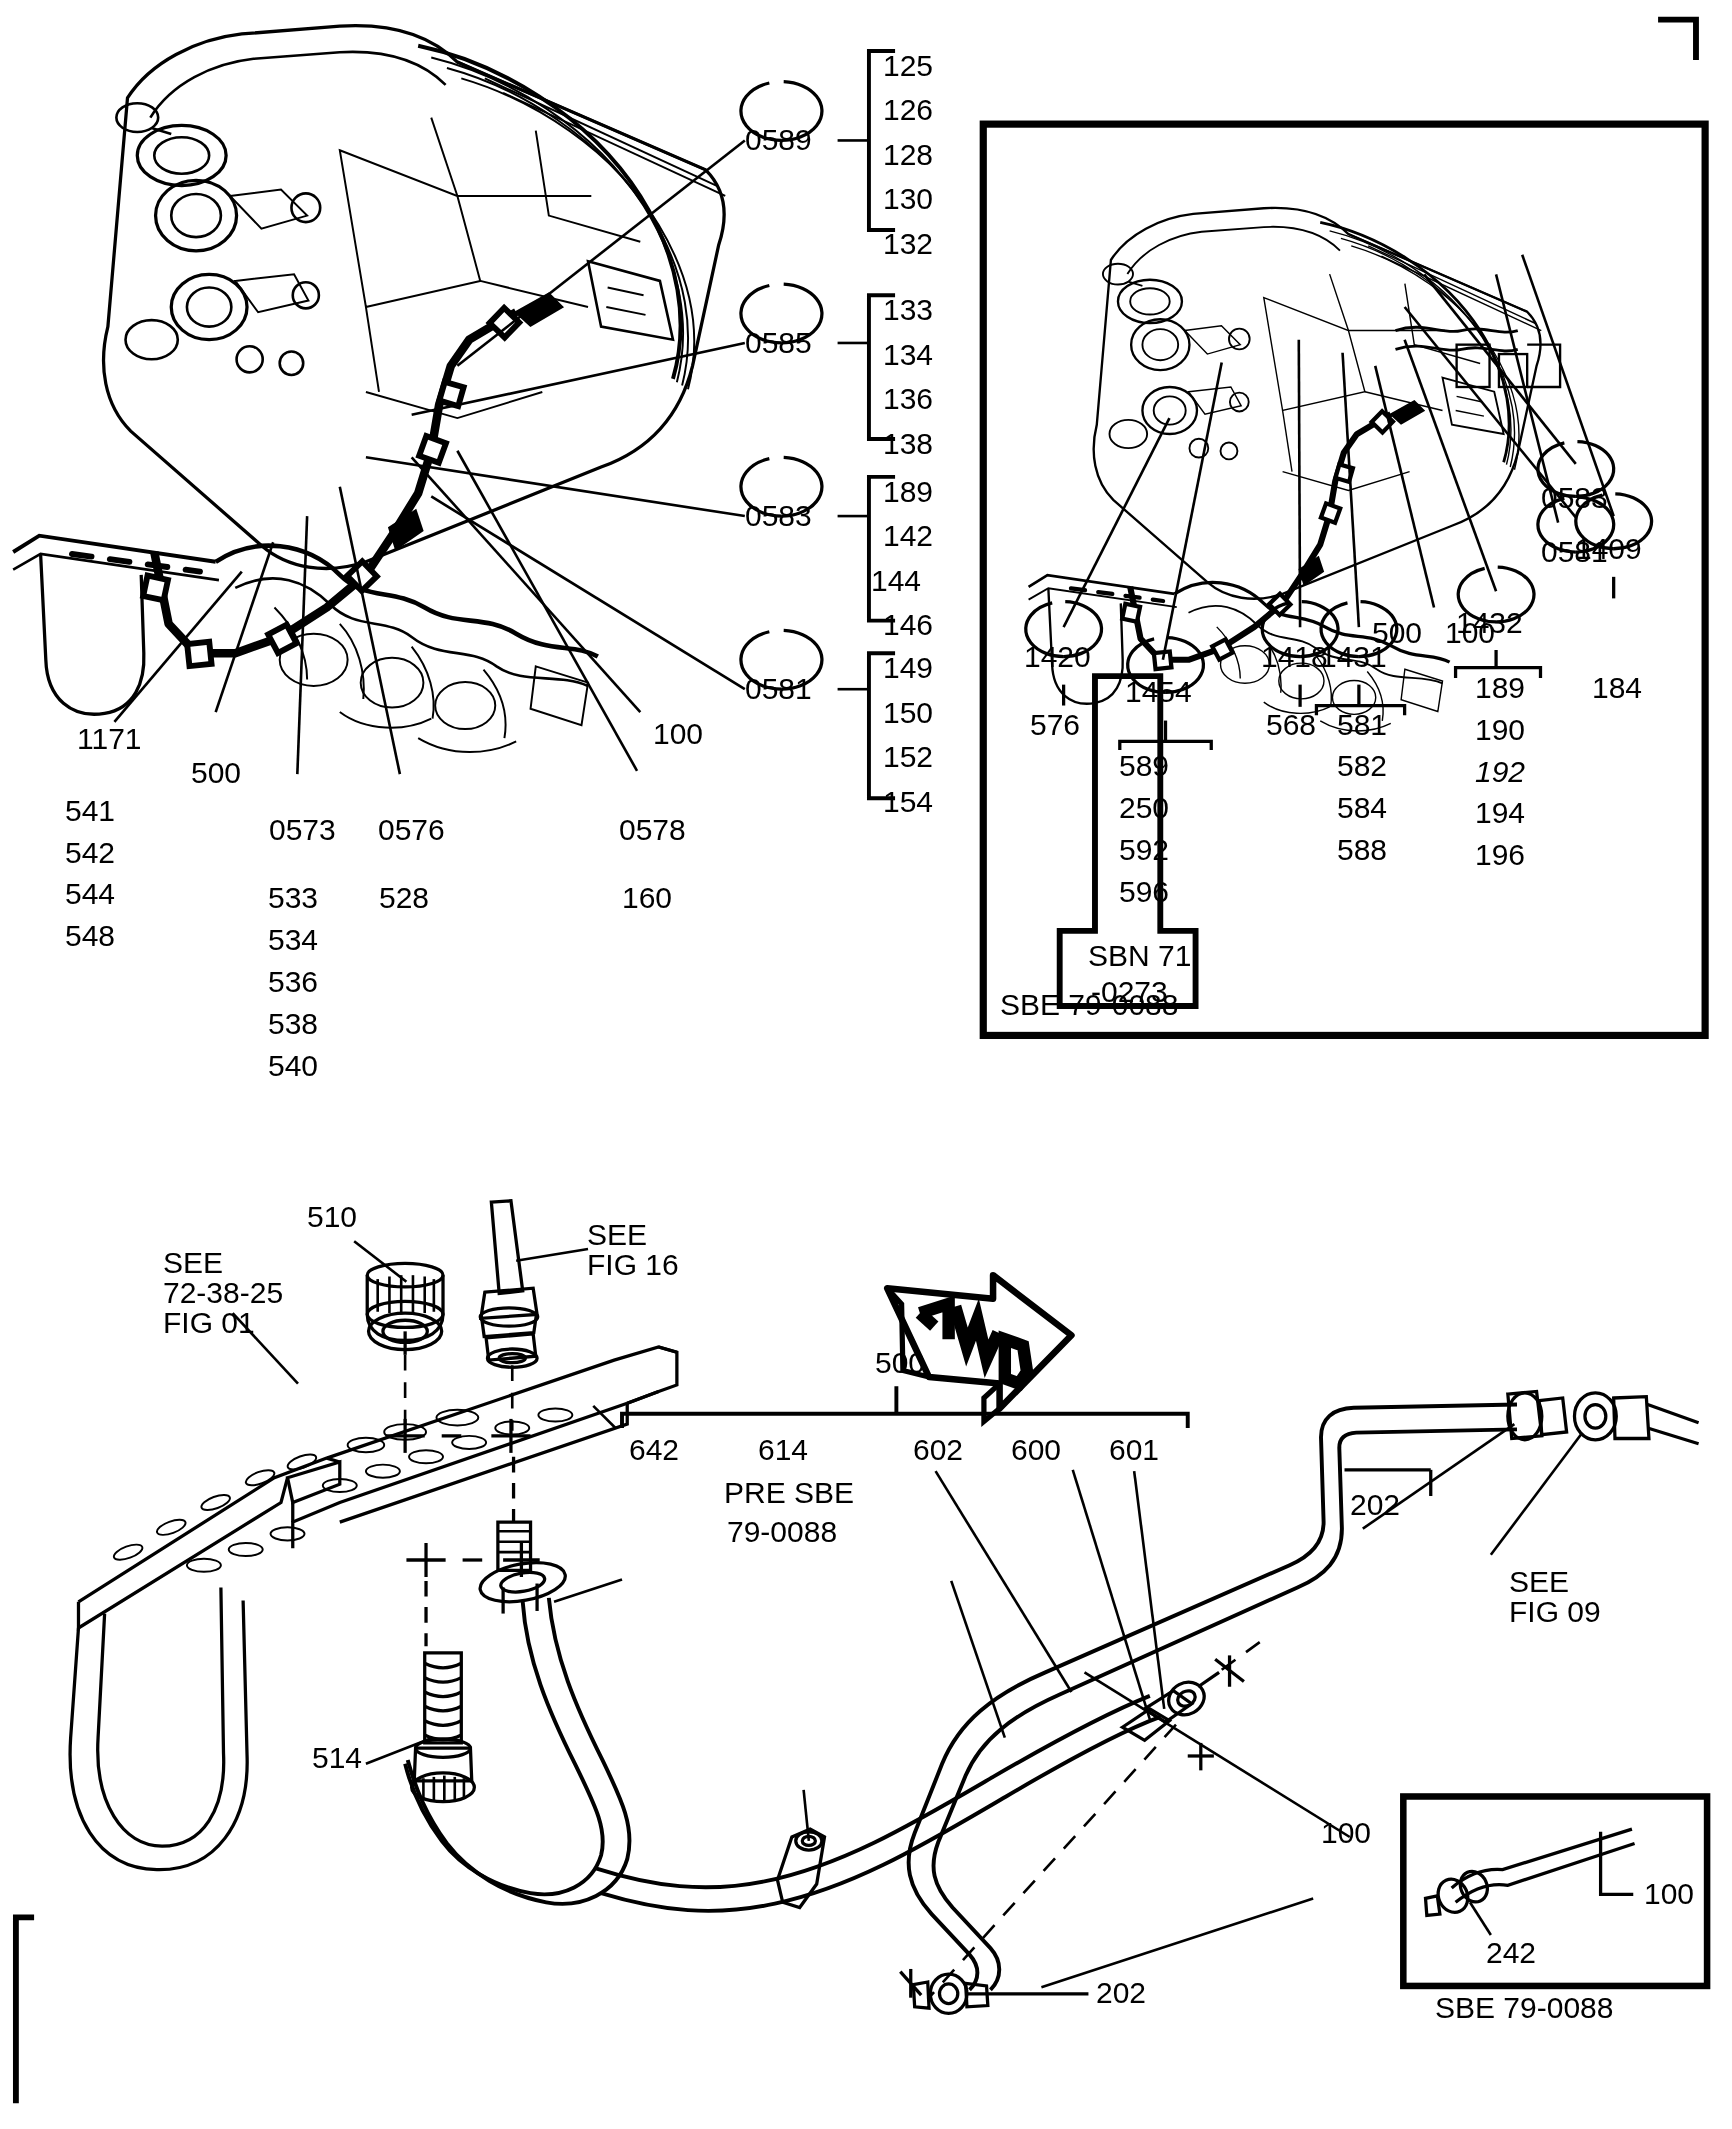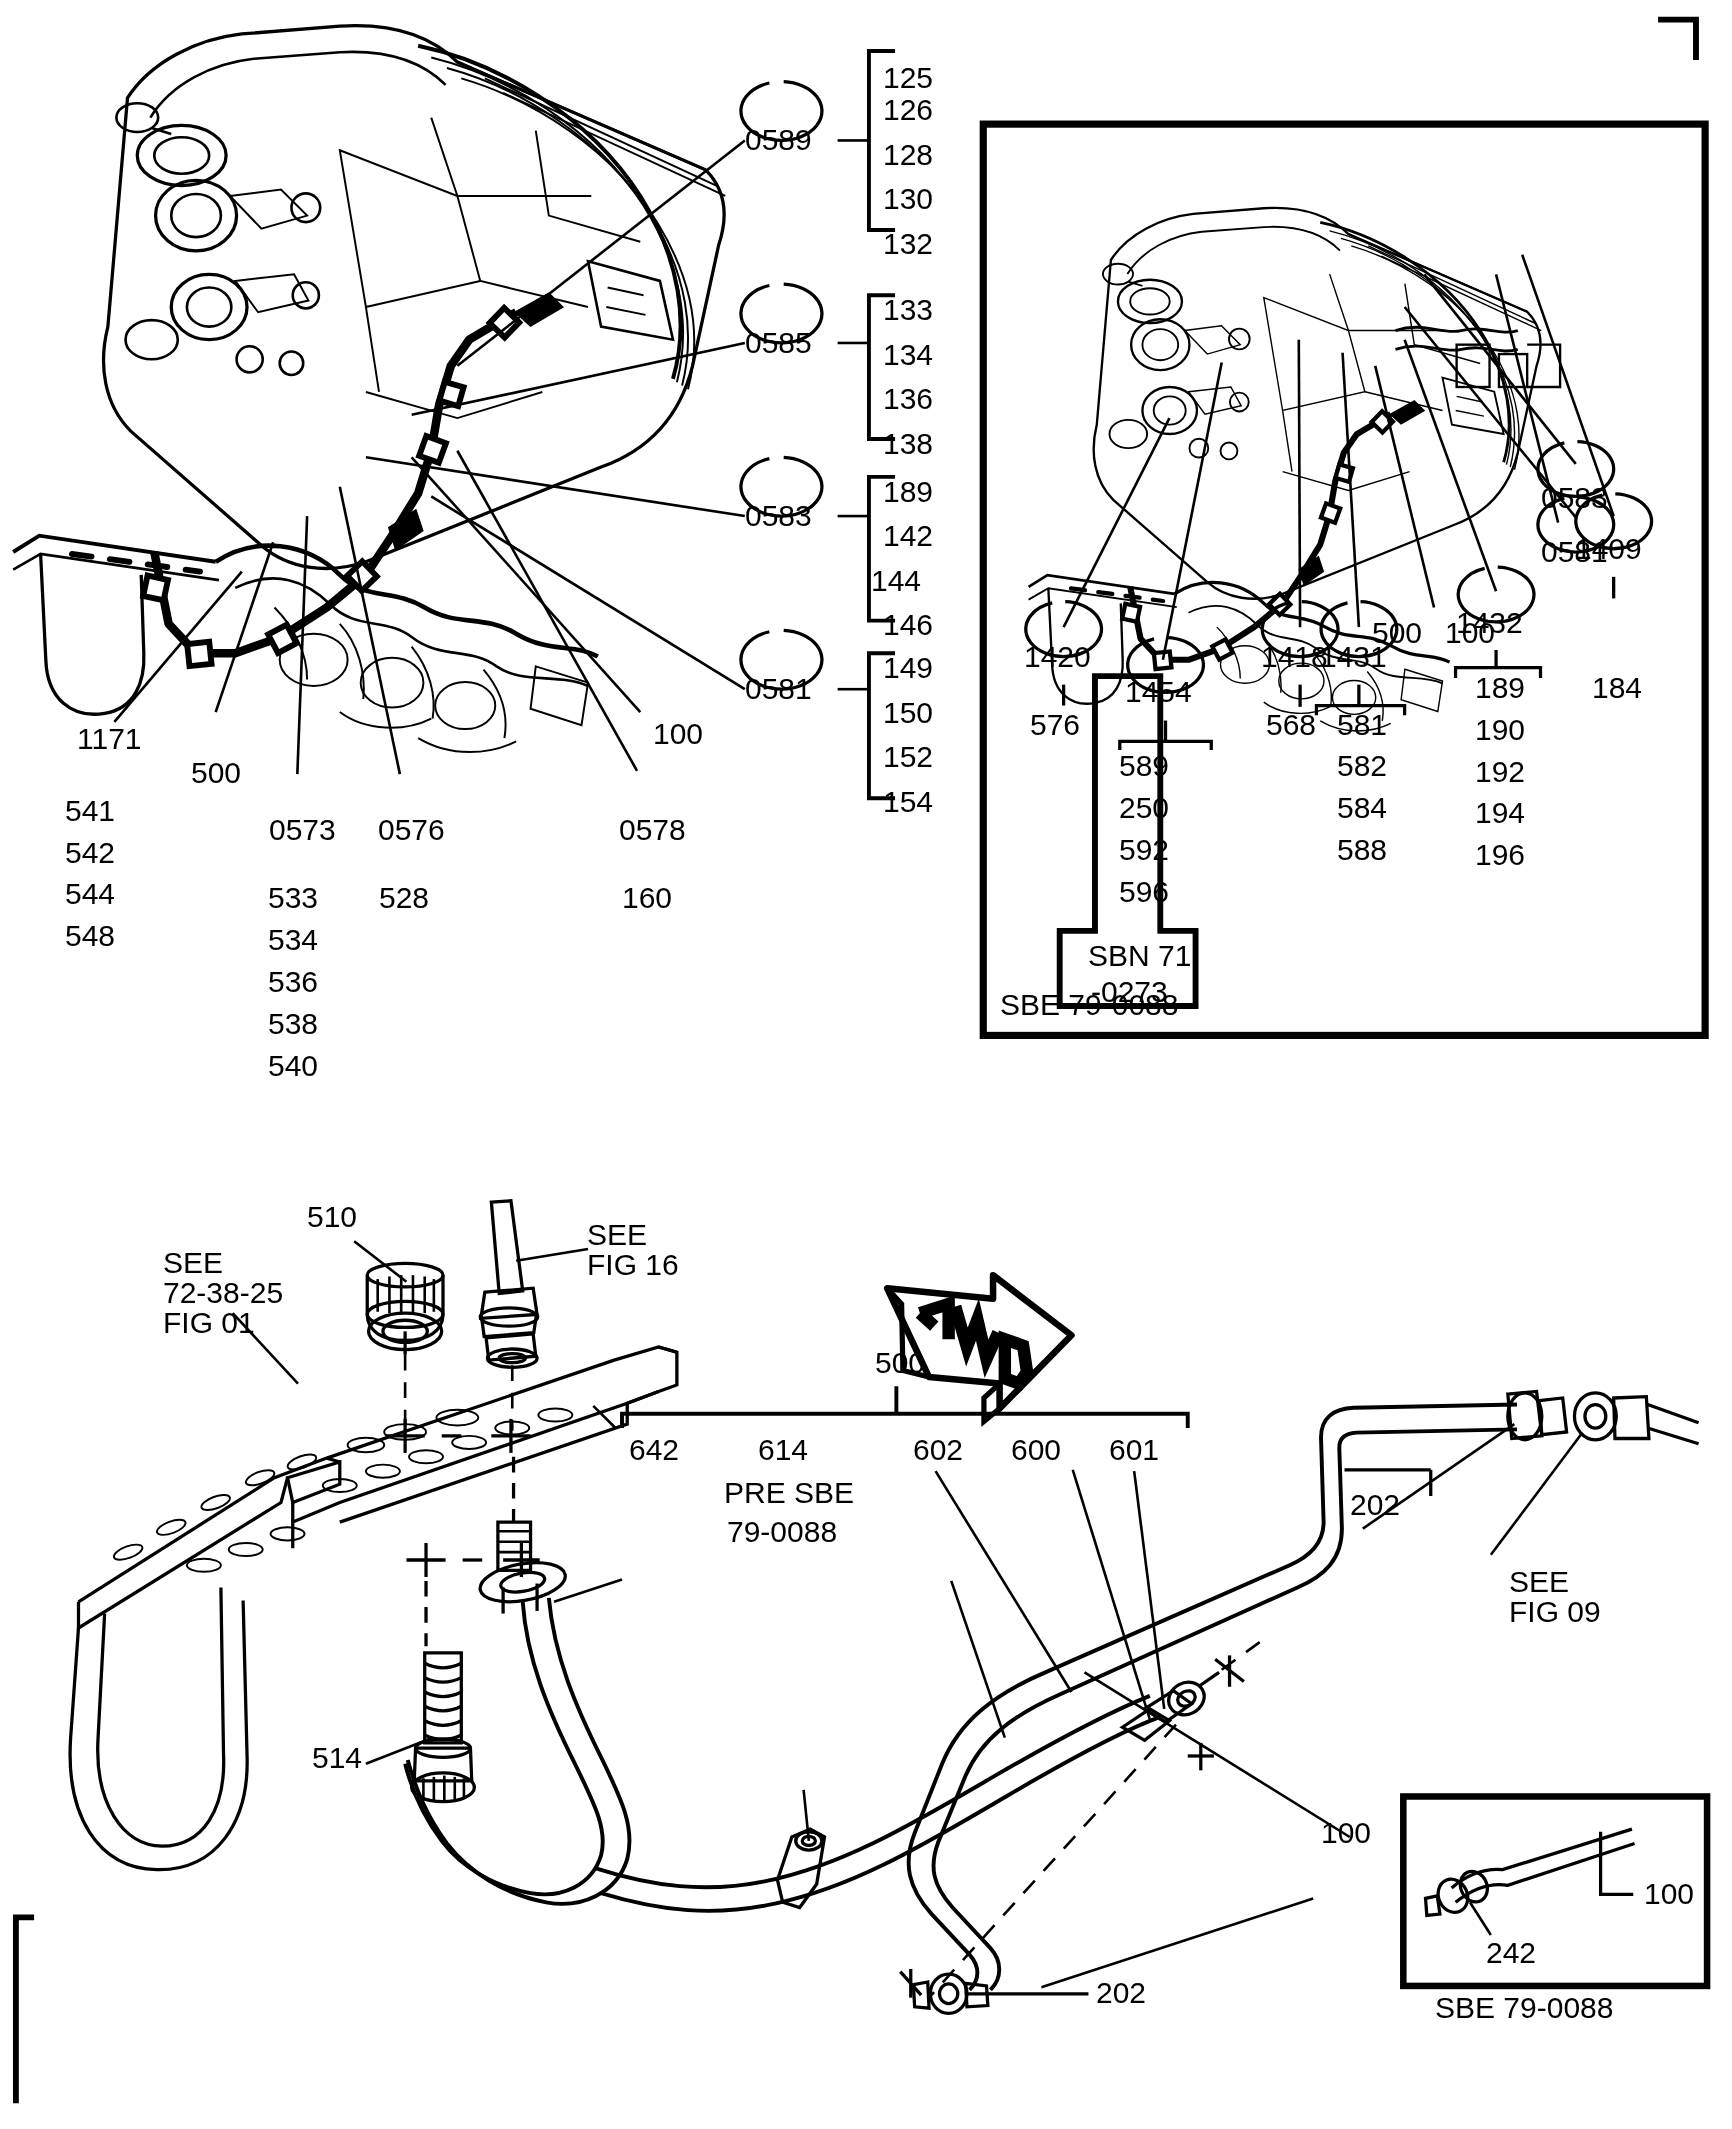--- a/index.html
+++ b/index.html
@@ -473,21 +473,21 @@
     <line x1="2282" y1="2962" x2="2250" y2="2912"></line>
     <path d="M2450,2804 L2450,2900 L2500,2900" stroke-width="5"></path>
   </g>
 </svg>
 
 <div class="lbl n" style="left:745px;top:125px;">0589</div>
 <div class="lbl n" style="left:745px;top:328px;">0585</div>
 <div class="lbl n" style="left:745px;top:501px;">0583</div>
 <div class="lbl n" style="left:745px;top:674px;">0581</div>
 
-<div class="lbl n" style="left:883px;top:63px;">125</div>
+<div class="lbl n" style="left:883px;top:51px;">125</div>
 <div class="lbl n" style="left:883px;top:95px;">126</div>
 <div class="lbl n" style="left:883px;top:140px;">128</div>
 <div class="lbl n" style="left:883px;top:184px;">130</div>
 <div class="lbl n" style="left:883px;top:229px;">132</div>
 
 <div class="lbl n" style="left:883px;top:295px;">133</div>
 <div class="lbl n" style="left:883px;top:340px;">134</div>
 <div class="lbl n" style="left:883px;top:384px;">136</div>
 <div class="lbl n" style="left:883px;top:429px;">138</div>
 
@@ -539,21 +539,21 @@
 
 <div class="lbl n" style="left:1320px;top:642px;">1431</div>
 <div class="lbl n" style="left:1337px;top:710px;">581</div>
 <div class="lbl n" style="left:1337px;top:751px;">582</div>
 <div class="lbl n" style="left:1337px;top:793px;">584</div>
 <div class="lbl n" style="left:1337px;top:835px;">588</div>
 
 <div class="lbl n" style="left:1456px;top:608px;">1432</div>
 <div class="lbl n" style="left:1475px;top:673px;">189</div>
 <div class="lbl n" style="left:1475px;top:715px;">190</div>
-<div class="lbl n" style="left:1475px;top:757px;">192</div>
+<div class="lbl n" style="left:1475px;top:757px;font-style:italic;">192</div>
 <div class="lbl n" style="left:1475px;top:798px;">194</div>
 <div class="lbl n" style="left:1475px;top:840px;">196</div>
 
 <div class="lbl n" style="left:1575px;top:534px;">1409</div>
 <div class="lbl n" style="left:1592px;top:673px;">184</div>
 
 <div class="lbl n" style="left:1372px;top:618px;">500</div>
 <div class="lbl n" style="left:1445px;top:618px;">100</div>
 <div class="lbl n" style="left:1541px;top:483px;">0583</div>
 <div class="lbl n" style="left:1541px;top:537px;">0581</div>

